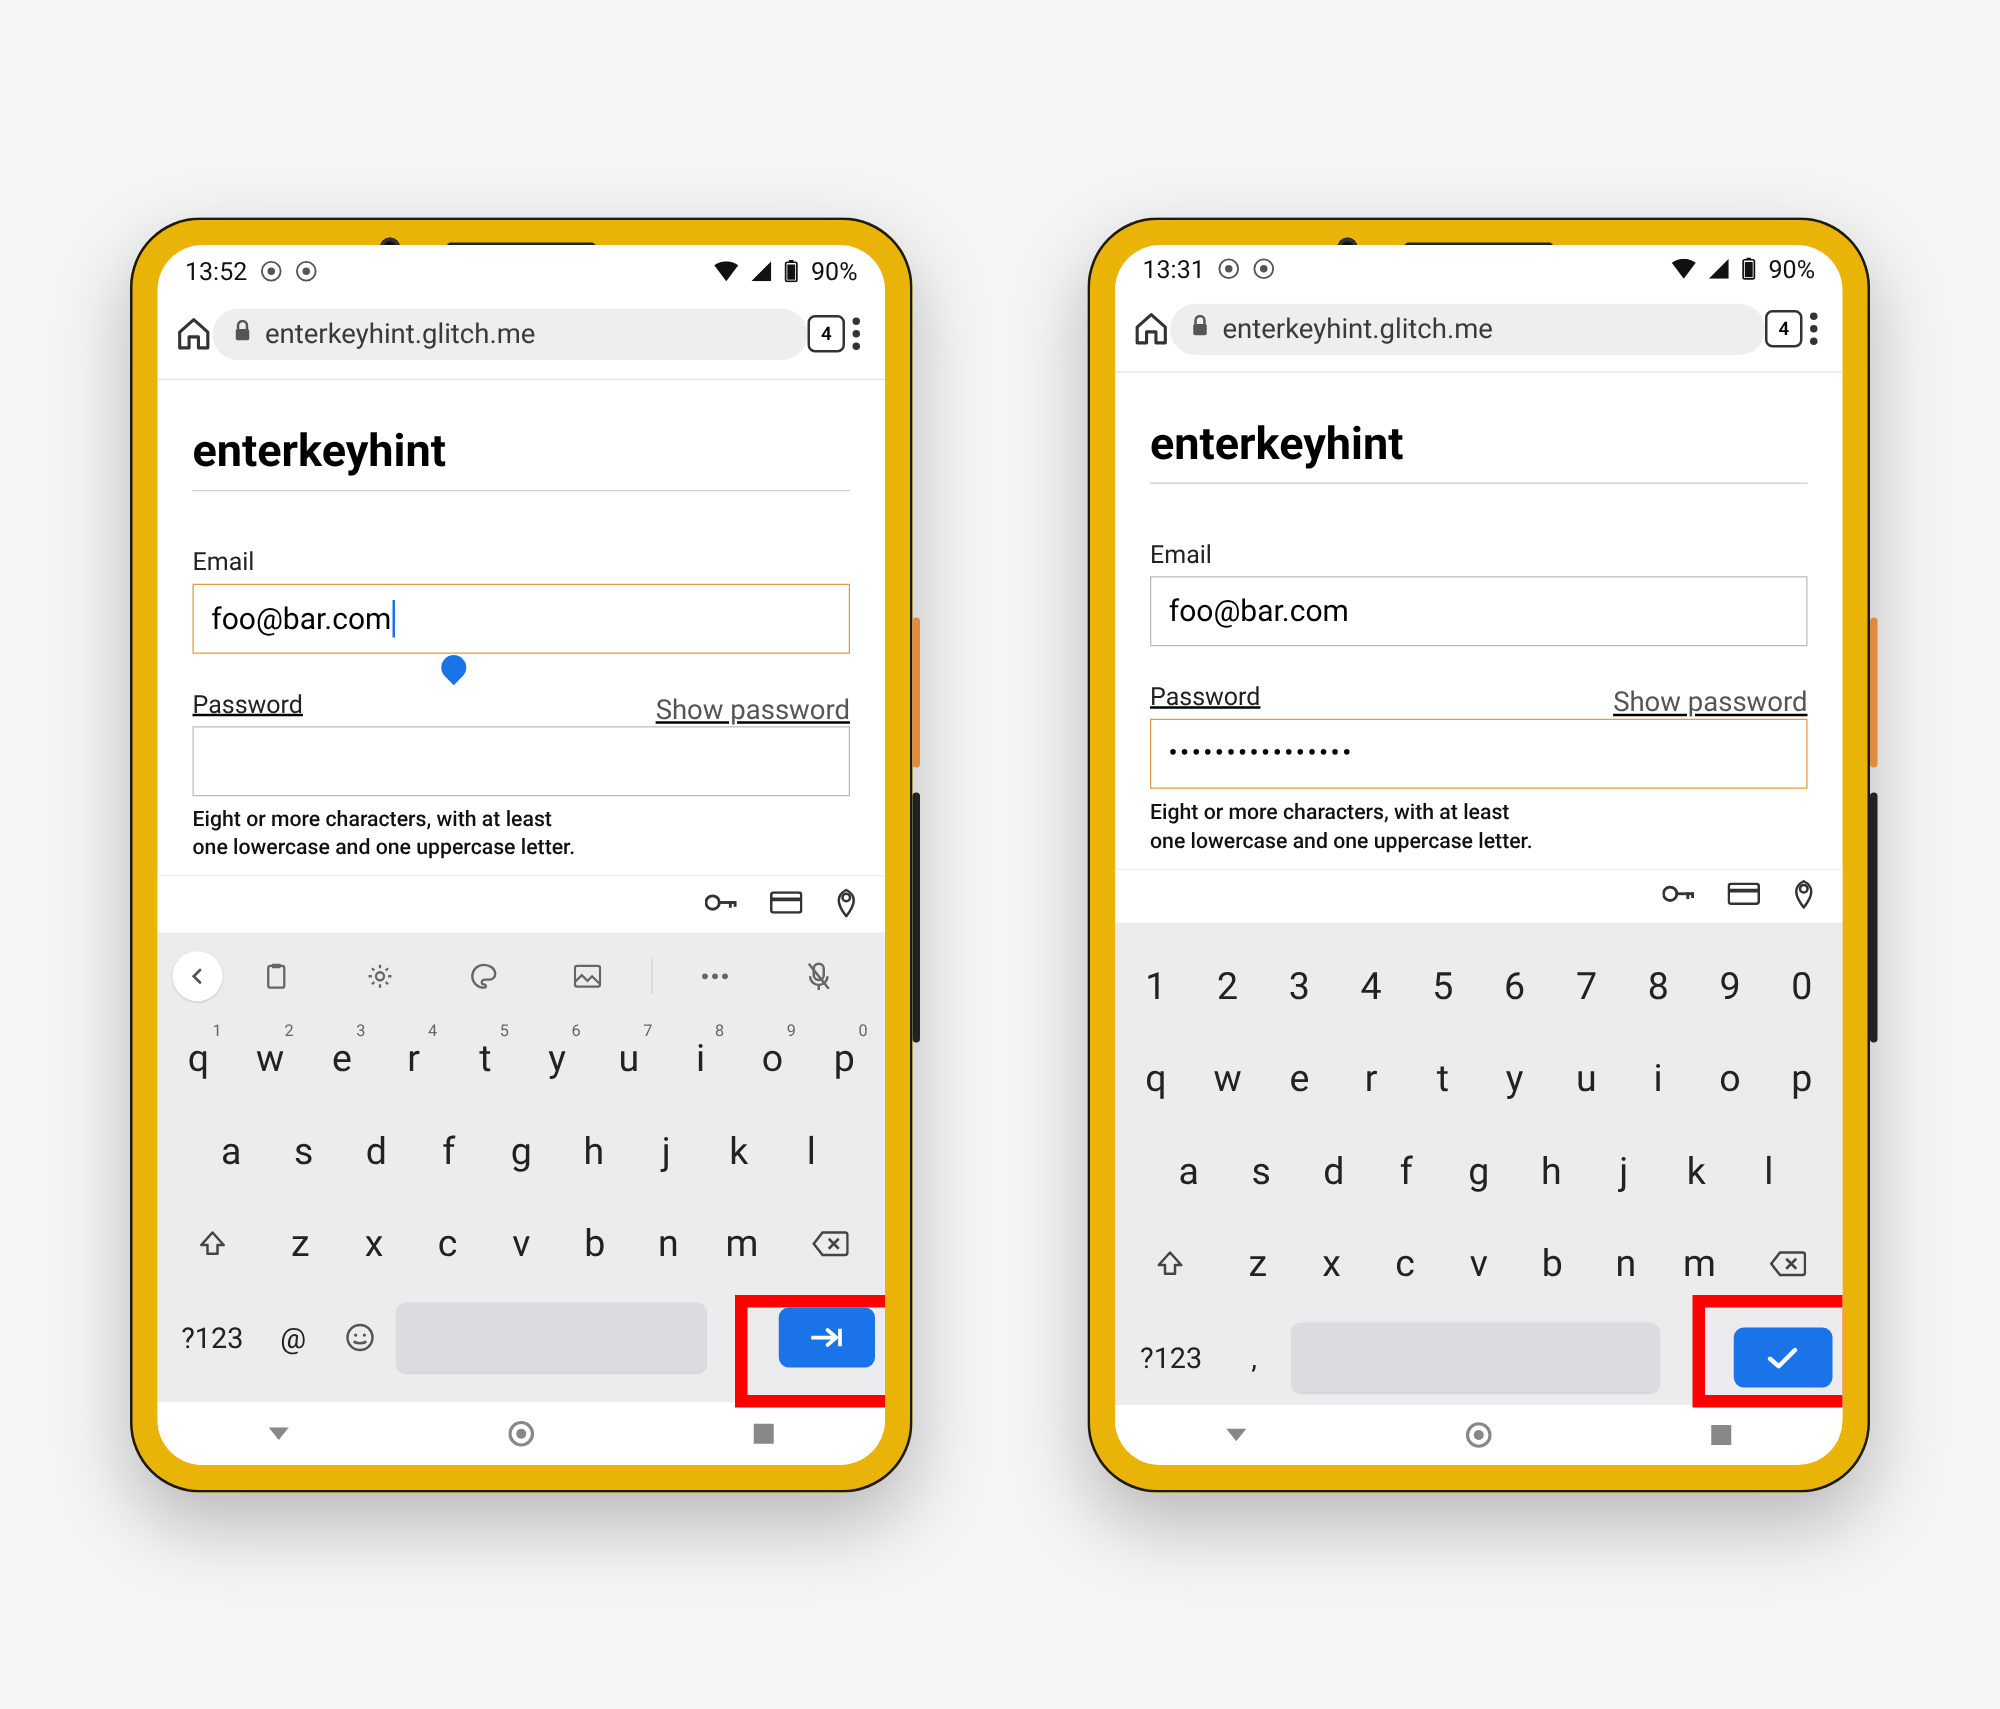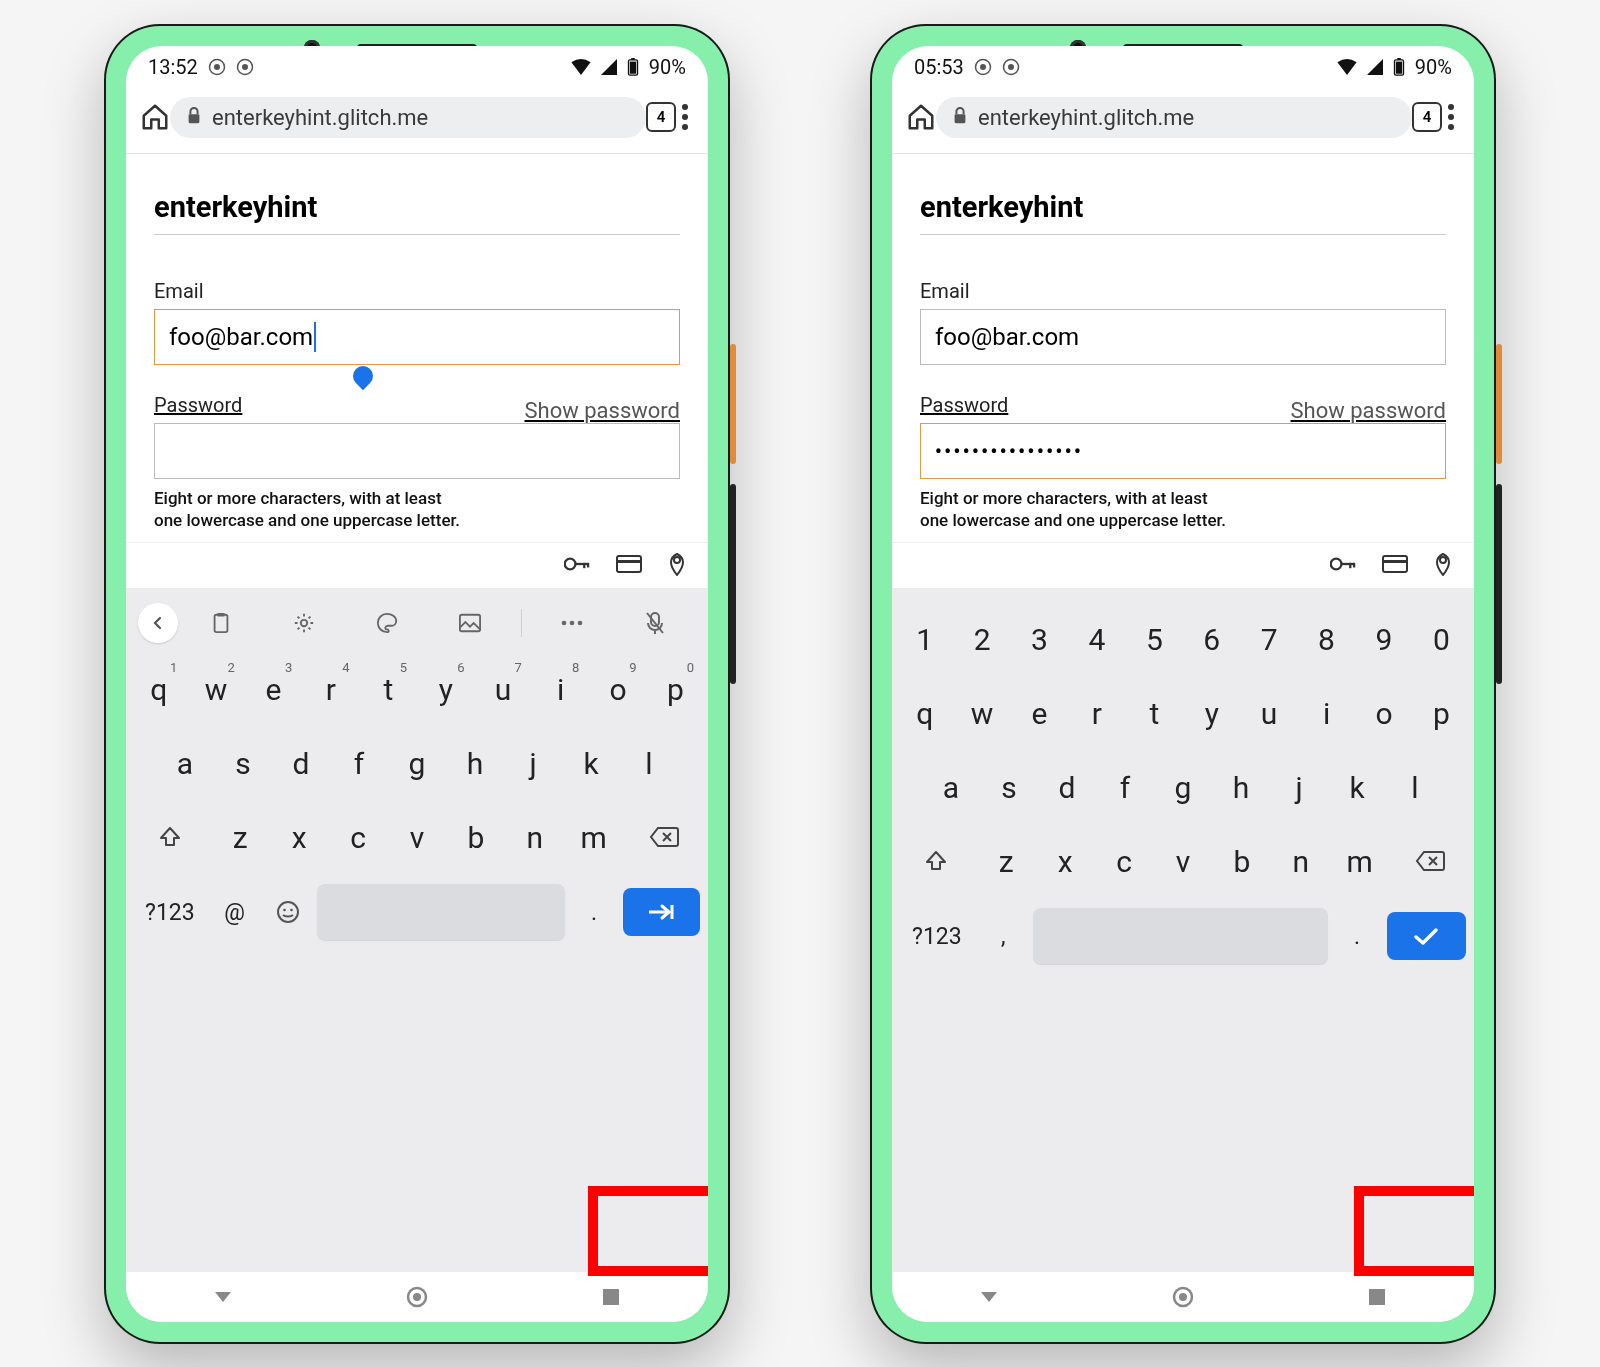--- a/index.html
+++ b/index.html
@@ -1,22 +1,22 @@
 <!DOCTYPE html>
 <html><head>
 <meta charset="utf-8">
 <style>
   * { box-sizing: border-box; margin: 0; padding: 0; }
   html, body { width: 1600px; height: 1367px; background: #f5f5f5; font-family: Roboto, "Helvetica Neue", Arial, sans-serif; }
   .stage { width: 1600px; height: 1367px; display: flex; align-items: center; justify-content: center; gap: 140px; }
 
   
   .phone {
-    width: 626px; height: 1320px;
-    background: #86efac; border-radius: 56px; position: relative;
+    width: 626px; height: 1020px;
+    background: #eab308; border-radius: 56px; position: relative;
     box-shadow: 0 25px 60px rgba(0,0,0,.25), 0 0 0 2px #1a1a1a inset;
     padding: 22px;
   }
   .phone::after { 
     content:""; position:absolute; right:-6px; top:320px; width:6px; height:120px;
     background:#e08b3b; border-radius:3px;
   }
   .phone .vol { position:absolute; right:-6px; top:460px; width:6px; height:200px; background:#222; border-radius:3px; }
   .speaker { position:absolute; top:20px; left:50%; transform:translateX(-50%); width:120px; height:8px; background:#222; border-radius:4px; }
   .cam { position:absolute; top:16px; left:200px; width:16px; height:16px; background:#111; border-radius:50%; box-shadow: inset 0 0 0 3px #333; }
@@ -34,21 +34,21 @@
   
   .addr { height:66px; display:flex; align-items:center; gap:0; padding:0 14px 6px 14px; border-bottom:1px solid #e4e4e4; }
   .home-ico { width:30px; height:30px; }
   .url-pill { flex:1; display:flex; align-items:center; gap:10px; background:#edeef0; border-radius:30px; padding:8px 16px; font-size:22px; color:#3a3a3a; }
   .tabcount { width:30px; height:30px; border:2.5px solid #333; border-radius:6px; display:flex; align-items:center; justify-content:center; font-size:15px; font-weight:600; }
   .kebab { width:6px; display:flex; flex-direction:column; gap:4px; margin:0 6px; }
   .kebab span { width:6px; height:6px; background:#333; border-radius:50%; }
 
   
   .page { padding: 36px 28px 10px 28px; flex:0 0 auto; }
-  .page h1 { font-size:29px; font-weight:700; padding-bottom:10px; border-bottom:1px solid #ccc; margin-bottom:44px; }
+  .page h1 { font-size:36px; font-weight:700; padding-bottom:10px; border-bottom:1px solid #ccc; margin-bottom:44px; }
   .field-label { font-size:20px; color:#222; margin-bottom:6px; }
   .row-between { display:flex; justify-content:space-between; align-items:flex-end;text-decoration:underline; }
   .showpw { font-size:22px; color:#555; }
   .input {
     width:100%; height:56px; border:1.5px solid #bbb; padding:0 14px; font-size:24px;
     display:flex; align-items:center; background:#fff; position:relative;
   }
   .input.focused { border-color:#e49b3f; }
   .caret { display:inline-block; width:2px; height:30px; background:#1a73e8; margin-left:1px; }
   .teardrop {
@@ -419,21 +419,21 @@
   </div>
 
   <div class="phone">
     <div class="speaker"></div>
     <div class="cam"></div>
     <div class="vol"></div>
     <div class="screen">
 
       <div class="status">
         <div class="left">
-          <span>05:53</span>
+          <span>13:31</span>
           <span>
               <svg width="18" height="18" viewBox="0 0 24 24">
                 <circle cx="12" cy="12" r="10" fill="none" stroke="#555" stroke-width="2"></circle>
                 <circle cx="12" cy="12" r="4" fill="#555"></circle>
               </svg>
             </span>
           <span>
               <svg width="18" height="18" viewBox="0 0 24 24">
                 <circle cx="12" cy="12" r="10" fill="none" stroke="#555" stroke-width="2"></circle>
                 <circle cx="12" cy="12" r="4" fill="#555"></circle>

